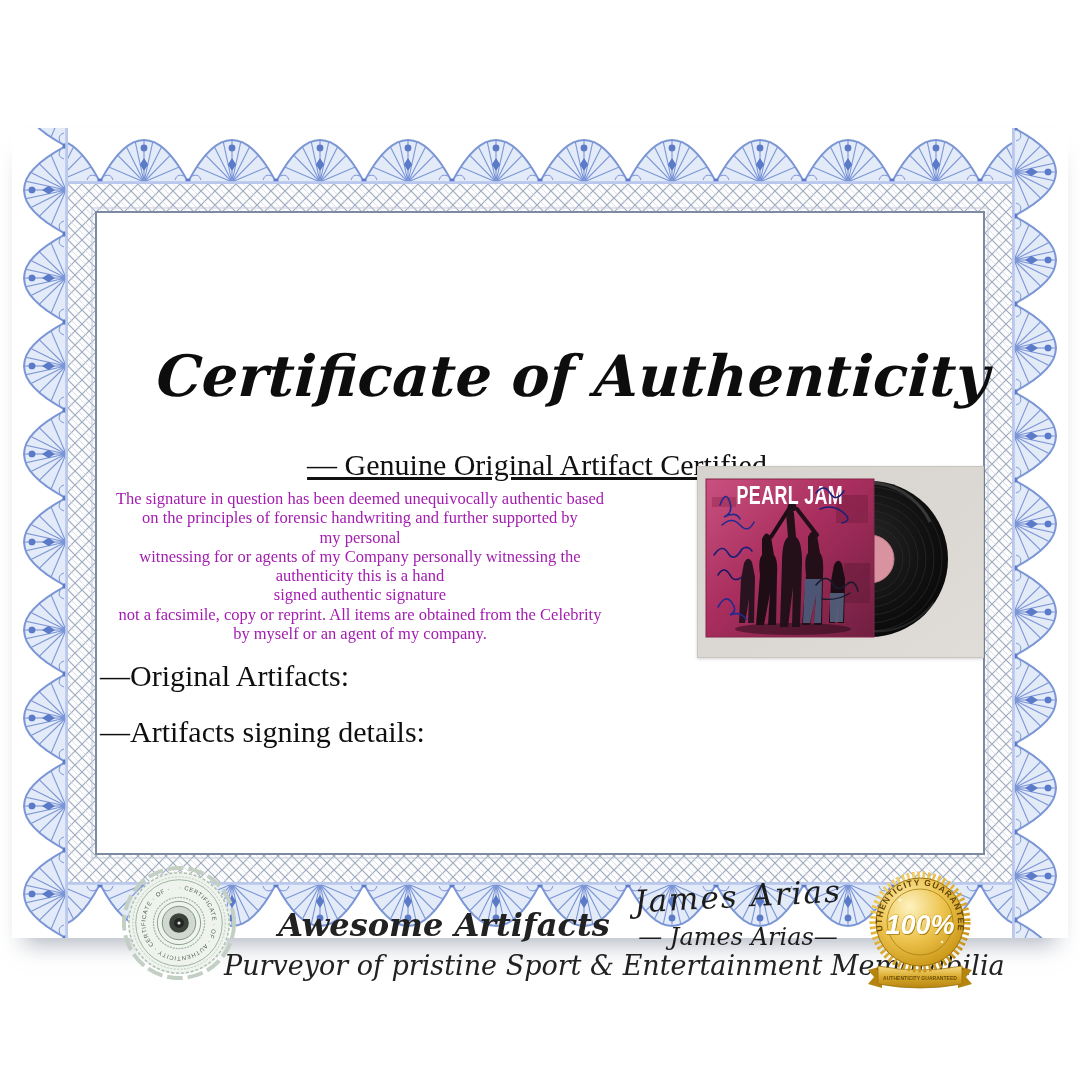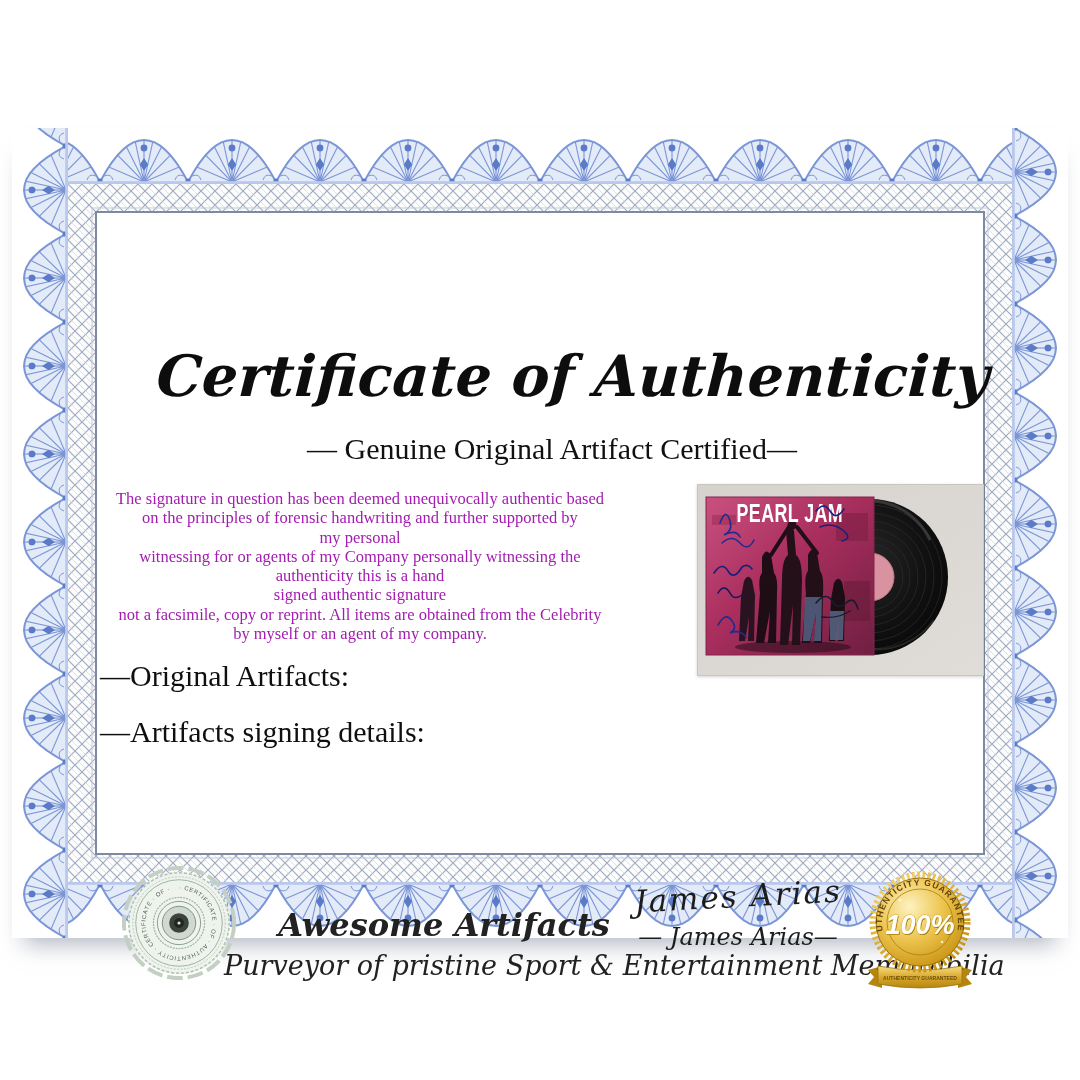--- a/index.html
+++ b/index.html
@@ -5,28 +5,28 @@
   html,body{margin:0;padding:0;background:#ffffff;}
   .page{position:relative;width:1080px;height:1080px;background:#ffffff;overflow:hidden;
         font-family:"Liberation Serif", serif;color:#1a1a1a;}
   .certificate{position:absolute;left:12px;top:128px;width:1056px;height:810px;
                box-shadow:0 18px 22px -12px rgba(110,120,140,.55);}
   .border-svg{position:absolute;left:0;top:0;width:1056px;height:810px;display:block;}
   .abs{position:absolute;}
   .cert-title{left:96px;top:214px;width:930px;text-align:center;
               font-family:"DejaVu Serif", serif;font-style:italic;font-weight:600;
               font-size:57px;letter-spacing:0px;color:#0d0d0d;transform:skewX(-3deg);white-space:nowrap;}
-  .cert-subtitle{left:96px;top:304px;width:888px;text-align:center;
-                 font-size:30px;color:#111;white-space:nowrap;}
+  .cert-subtitle{left:96px;top:320px;width:888px;text-align:center;
+                 font-size:30px;color:#111;white-space:nowrap;text-decoration:underline;}
   .body-par{left:88px;top:361px;width:520px;text-align:center;}
   .body-par .bline{font-size:16.5px;line-height:19.3px;white-space:nowrap;color:#a21caf;}
   .sec-label{left:88px;font-size:30px;color:#0f0f0f;white-space:nowrap;font-family:Liberation Serif, serif;}
   .label-1{top:531px;}
   .label-2{top:587px;}
-  .photo{left:685px;top:356px;width:285px;height:190px;background:#c2410c;
+  .photo{left:685px;top:338px;width:285px;height:190px;background:#c2410c;
          border:1px solid #c9c5bf;box-shadow:0 1px 3px rgba(0,0,0,.18);}
   .photo svg{display:block;}
   .seal{left:108px;top:736px;width:118px;height:118px;}
   .company{left:212px;top:778px;width:440px;text-align:center;
            font-family:"DejaVu Serif", serif;font-style:italic;color:#222;}
   .company .cname{font-size:32px;font-weight:600;}
   .company .ctag{font-size:27px;margin-top:6px;white-space:nowrap;}
   .sigblock{left:608px;top:750px;width:236px;text-align:center;
             font-family:"DejaVu Serif", serif;font-style:italic;color:#1c1c1c;}
   .sig-hand{font-size:31px;transform:rotate(-3deg);letter-spacing:2px;}

